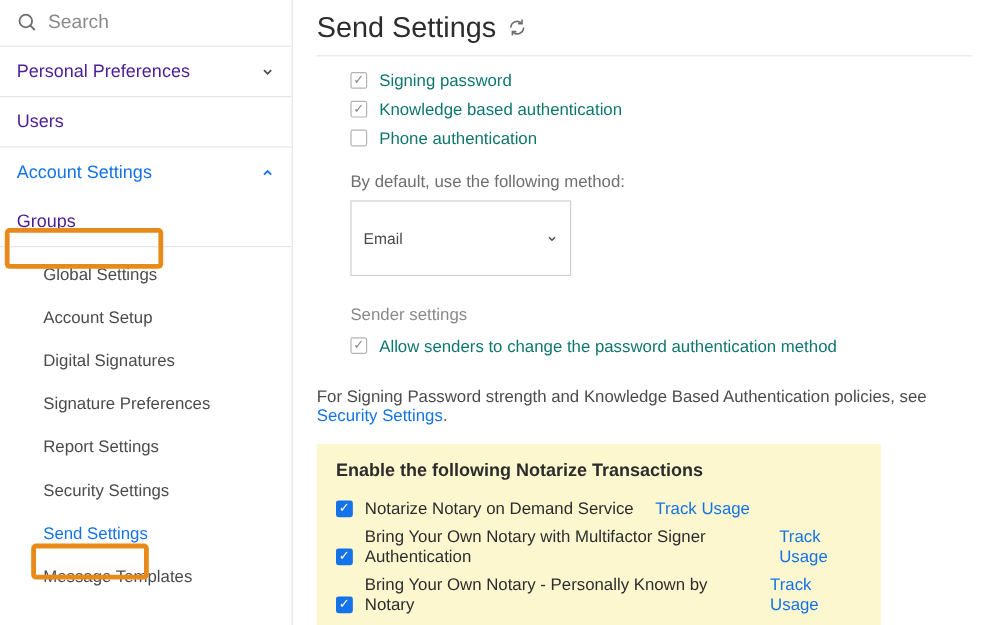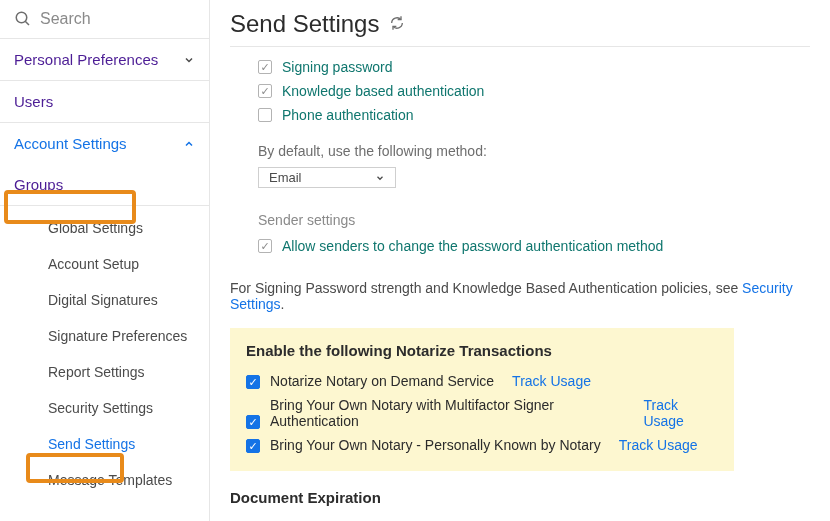--- a/index.html
+++ b/index.html
@@ -14,21 +14,21 @@
     position: relative;
   }
   .container {
     display: flex;
     width: 100%;
     height: 100%;
     box-shadow: 0 4px 12px rgba(0,0,0,0.35), 0 0 0 1px rgba(0,0,0,0.05);
   }
   
   .sidebar {
-    width: 210px;
+    width: 244px;
     border-right: 1px solid #e6e6e6;
     background: #fff;
   }
   .search-row {
     display: flex;
     align-items: center;
     padding: 10px 14px;
     border-bottom: 1px solid #e6e6e6;
     color: #6e6e6e;
     gap: 8px;
@@ -52,21 +52,21 @@
     pointer-events: none;
   }
   .box-acct {
     left: 4px; top: 190px; width: 132px; height: 34px;
   }
   .box-send {
     left: 26px; top: 453px; width: 98px; height: 30px;
   }
   .nav-section .chev { color: #555; }
   .nav-section.blue { color: #1473e6; font-weight: 500; border-bottom: none; }
-  .sub-list { padding: 4px 0 8px 16px; }
+  .sub-list { padding: 4px 0 8px 4px; }
   .sub-item {
     padding: 10px 14px 10px 32px;
     font-size: 14px;
     color: #4b4b4b;
     cursor: pointer;
   }
   .sub-item.selected { color: #1473e6; }
   
   .main {
     flex: 1;
@@ -111,26 +111,26 @@
     line-height: 1;
   }
   .chk.blue-check { border-color: #1473e6; background:#1473e6; }
   .chk.blue-check::after { color: #fff; content:"✓"; font-size:11px; line-height:1; }
   .chk.empty::after { content: ""; }
   .method-label {
     color: #6e6e6e; font-size: 14px; padding: 16px 0 8px 28px;
   }
   .select-box {
     margin-left: 28px;
-    width: 138px;
+    width: 184px;
     display: flex;
     align-items: center;
     justify-content: space-between;
     border: 1px solid #cfcfcf;
-    padding: 2px 10px;
+    padding: 23px 10px;
     font-size: 13px;
     color: #4b4b4b;
     cursor: pointer;
   }
   .sender-label {
     color: #8a8a8a; font-size: 14px; padding: 24px 0 6px 28px;
   }
   .policy-text {
     padding: 22px 0 14px 0;
     font-size: 14px;

